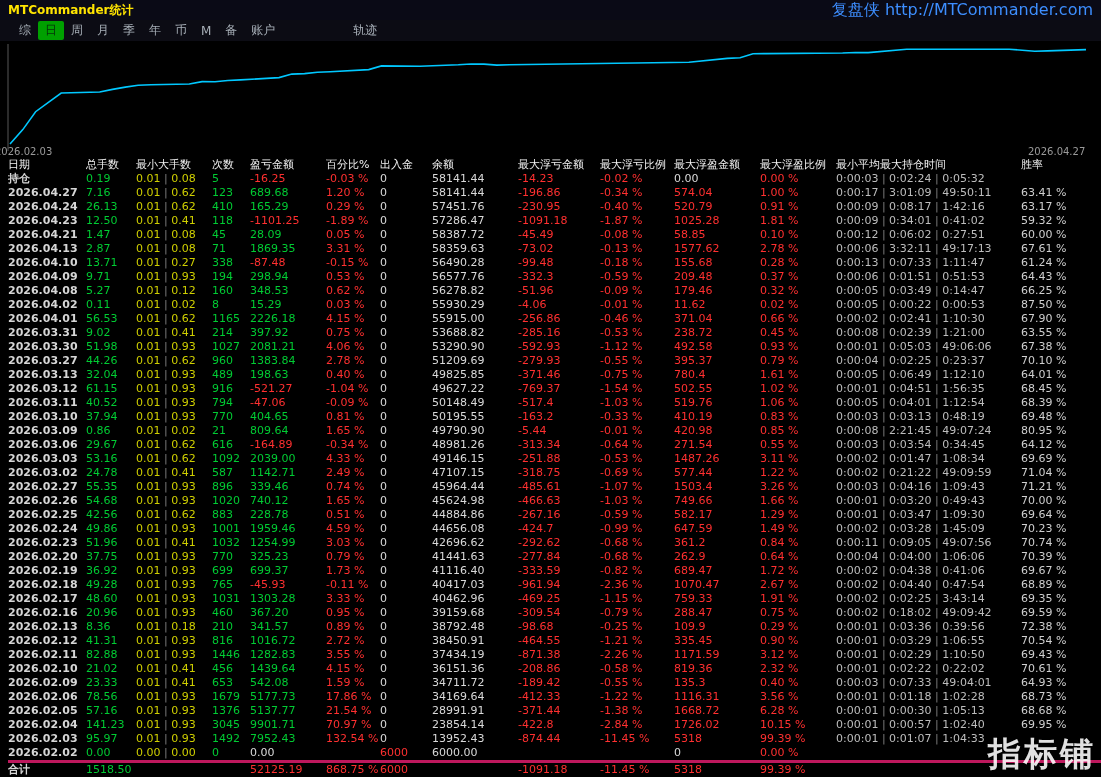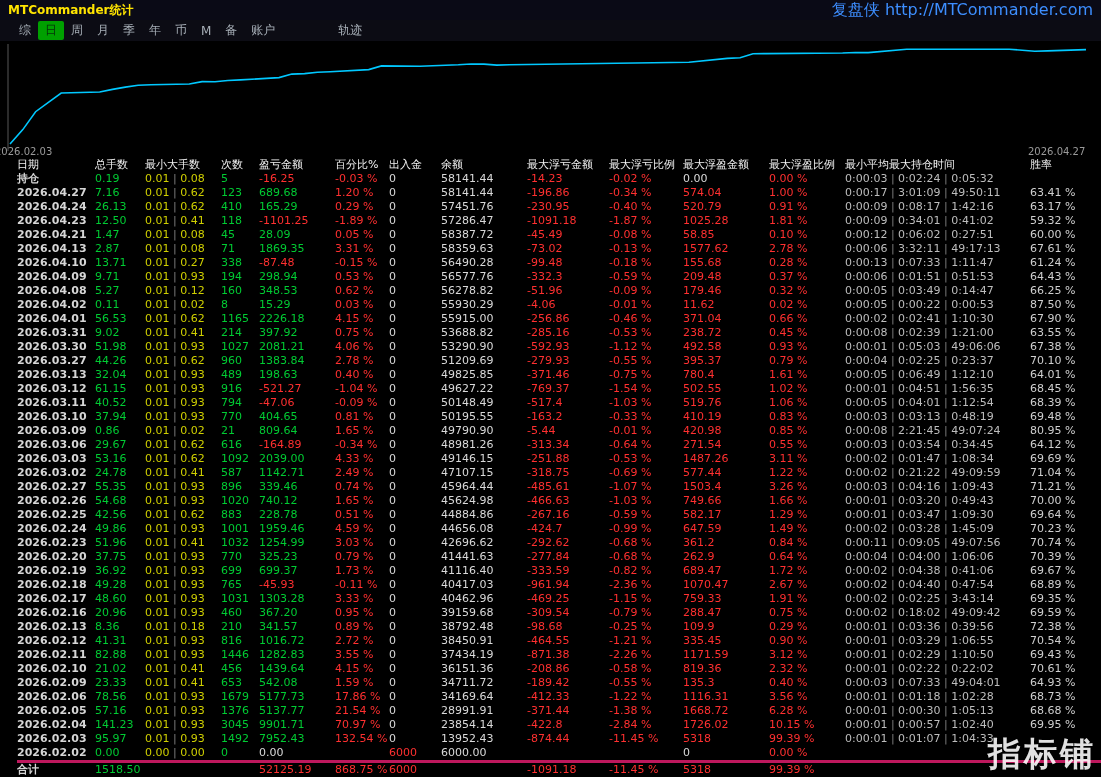--- a/index.html
+++ b/index.html
@@ -20,34 +20,34 @@
   .app-title { color:#ffe400; font-size:12px; font-weight:bold; }
   .app-link  { color:#3d8eff; font-size:16px; }
 
   
   .menubar {
     position:absolute; top:20px; left:0; width:1101px; height:21px;
     background:#0c0c14; display:flex; align-items:center; padding-left:12px;
   }
   .menu-item { color:#a8b0b8; font-size:12px; padding:1px 7px; }
   .menu-item.selected { background:#00a000; color:#06300a; border-radius:2px; }
-  .menu-item.gap { margin-left:49px; }
+  .menu-item.gap { margin-left:64px; }
 
   
   .chart {
     position:absolute; top:41px; left:0; width:1101px; height:117px;
     background:#000; overflow:hidden;
   }
   .chart svg { display:block; }
   .chart-label { position:absolute; bottom:1px; font-size:10px; color:#9a9a9a; white-space:nowrap; }
   .chart-label.left  { left:-5px; }
   .chart-label.right { left:1028px; }
 
   
-  .tablewrap { position:absolute; top:158px; left:9px; width:971px; }
+  .tablewrap { position:absolute; top:158px; left:0; width:971px; }
   table { border-collapse:collapse; table-layout:fixed; width:1093px; margin-left:8px; }
   th,td {
     font-size:11px; height:14px; line-height:14px; padding:0;
     text-align:left; font-weight:normal; white-space:nowrap; overflow:hidden;
   }
   th { color:#f2f2f2; }
   td.date  { color:#d6d6d6;font-weight:bold; }
   td.green { color:#00cc33; }
   td.yellow{ color:#cfcf00; }
   td.red   { color:#ff3030; }

